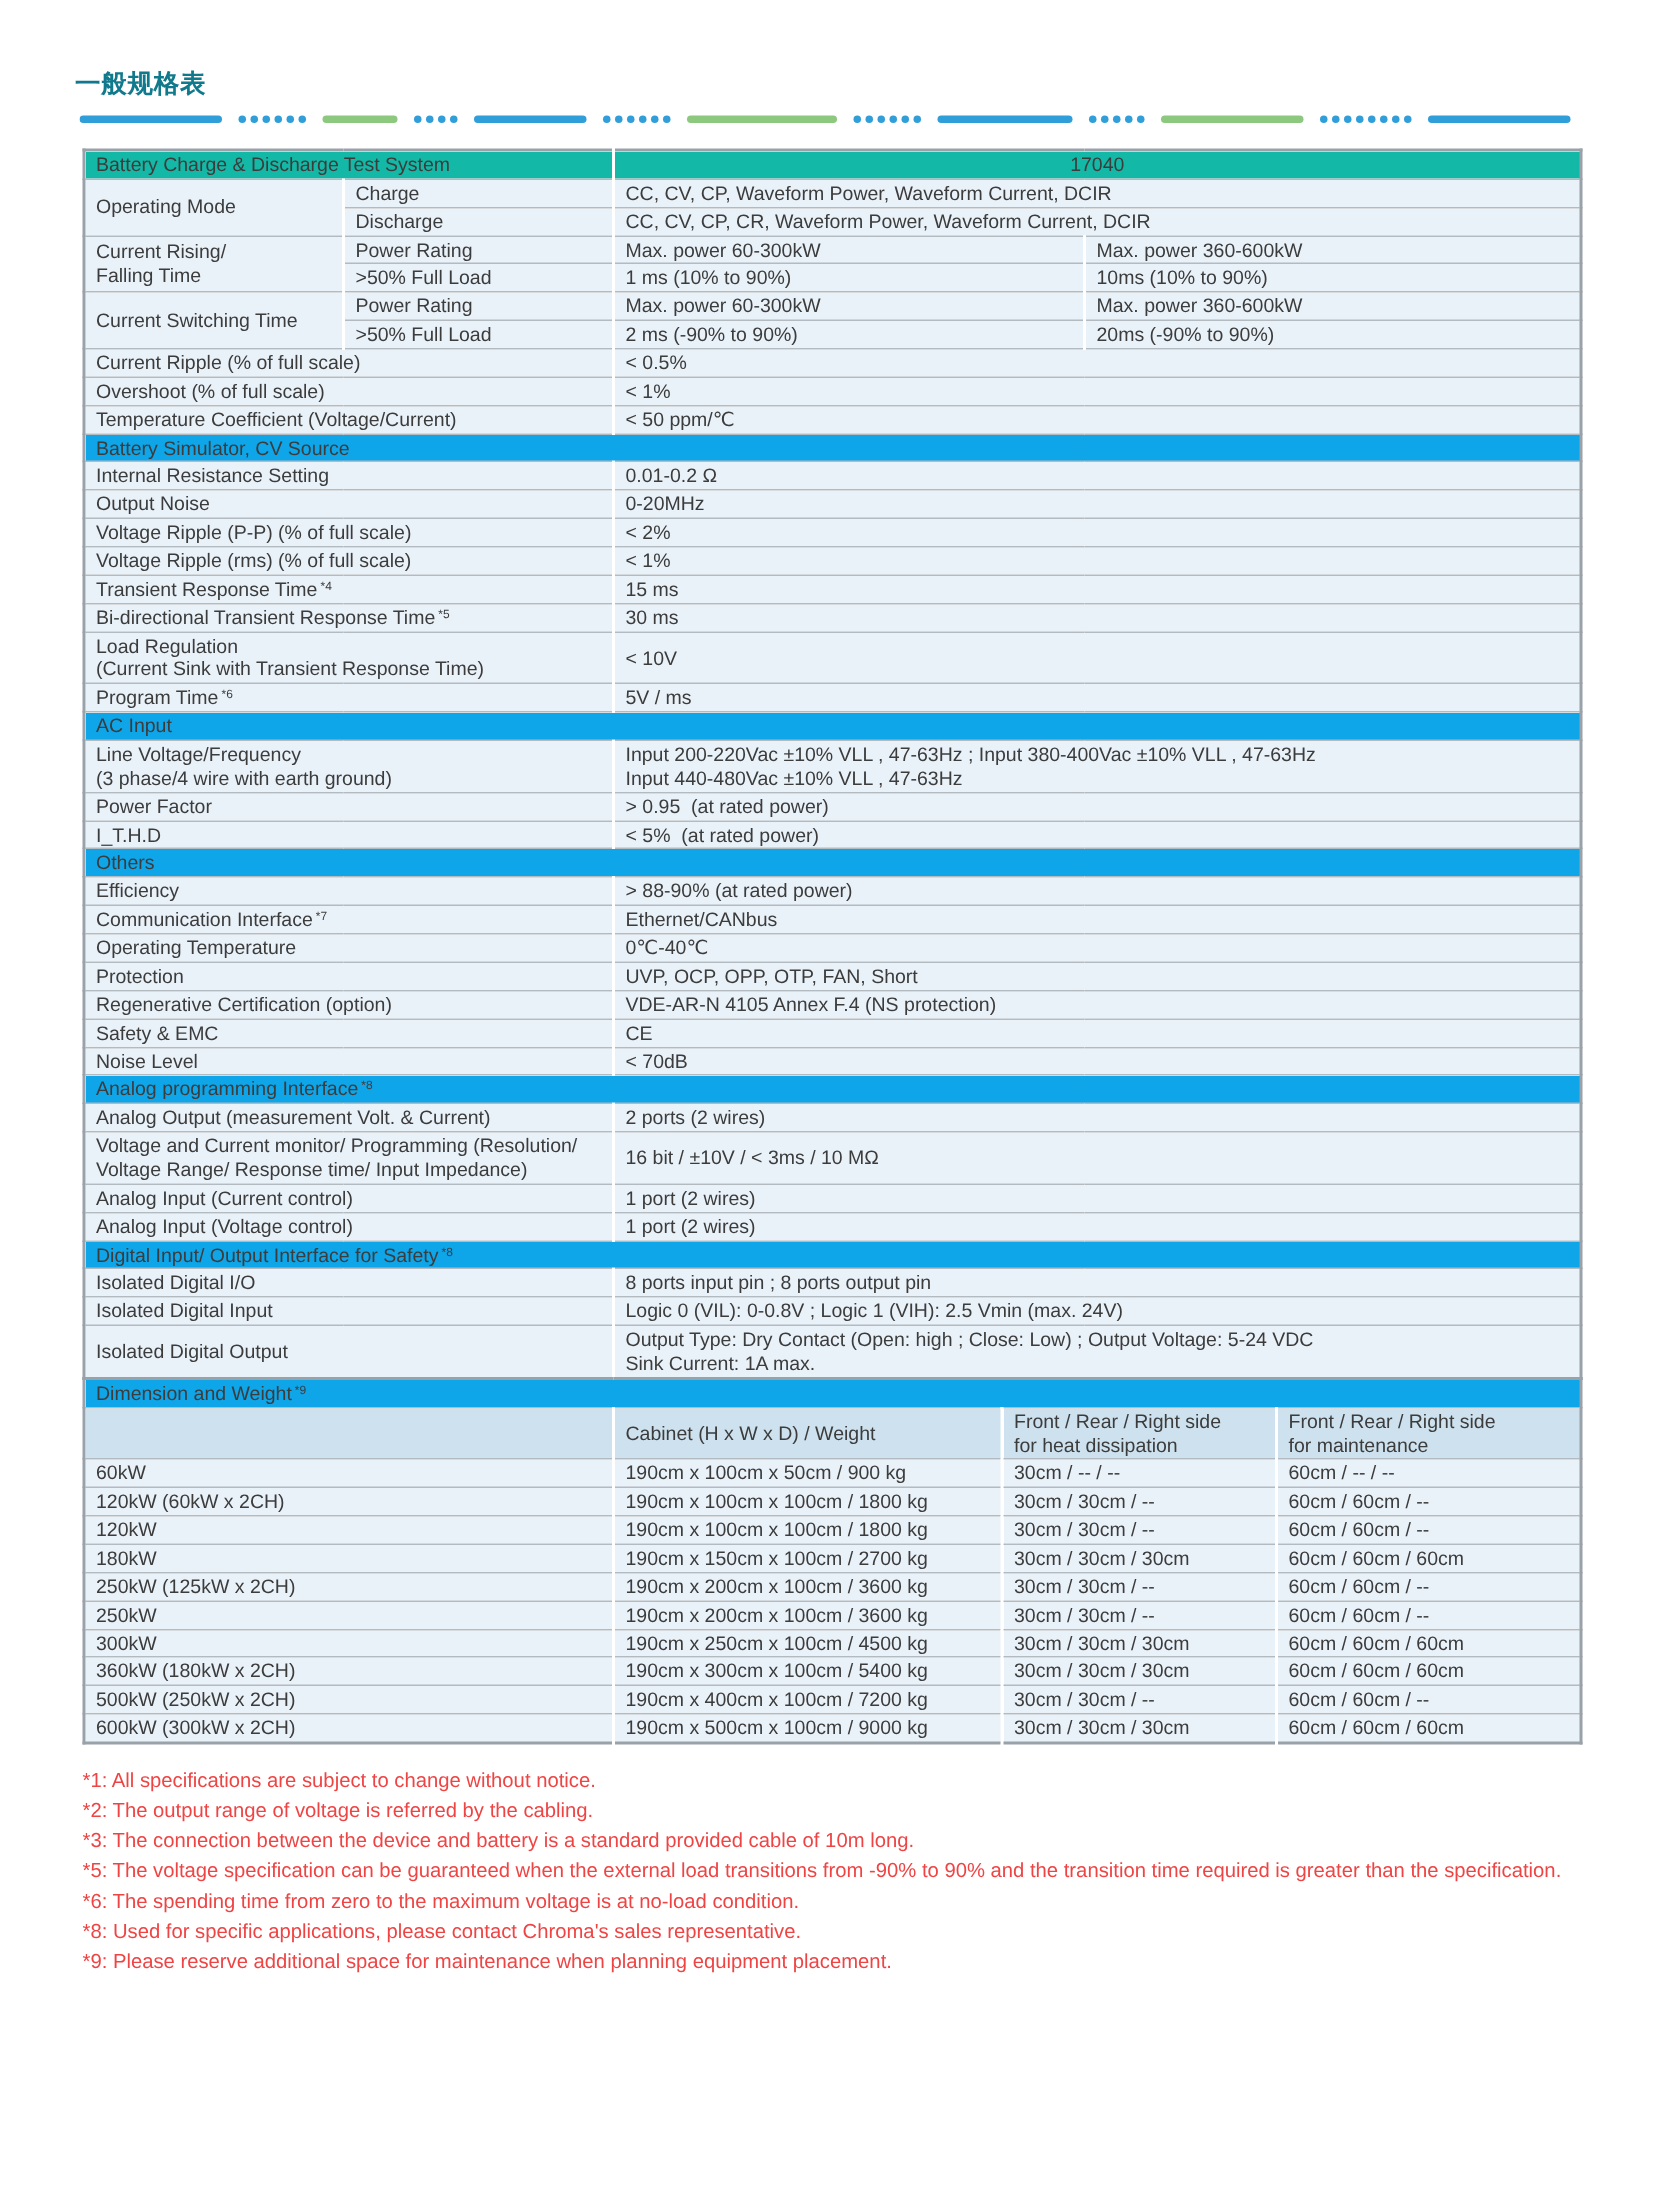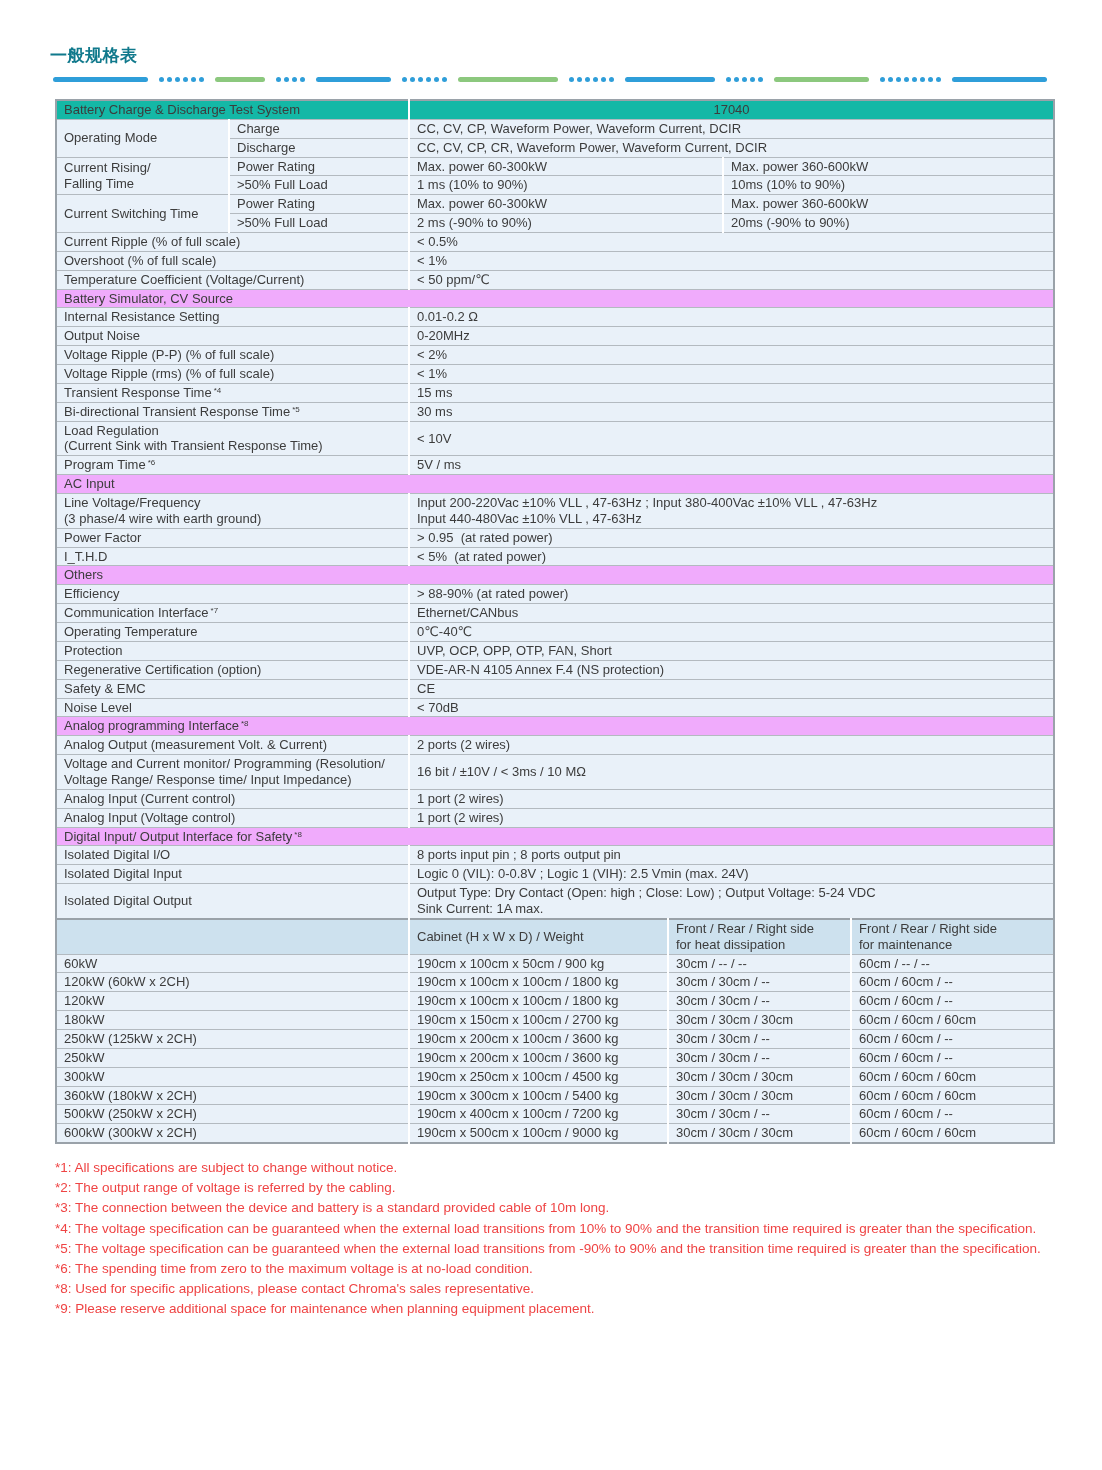--- a/index.html
+++ b/index.html
@@ -31,21 +31,21 @@
     background:#e9f1f9; border-right:2px solid #ffffff;
     border-top:1px solid #b3bac0; border-bottom:1px solid #b3bac0;
     padding:1px 7px; vertical-align:middle; line-height:1.22;
     white-space:pre-wrap; overflow:hidden;
   }
   table.spec td:last-child { border-right:none; }
   table.spec tr { height:18px; }
   tr.hdr td { background:#14b8a6; }
   tr.hdr { height:19px; }
   td.c { text-align:center; }
-  tr.sect td { background:#f0abfc;margin-top:35px; }
+  tr.sect td { background:#0ea5e9;margin-top:35px; }
   tr.h24 { height:24px; }
   tr.h36 { height:36px; }
   tr.h43 { height:43px; }
   tr.h60 { height:60px; }
   tr.dimhead { height:39px; }
   tr.dimhead td { background:#cde1ee; }
   tr.dimrow { height:19px; }
   td.diag {
     background-image:linear-gradient(to bottom right,
       transparent calc(50% - 1px), #a9b0b6 calc(50% - 1px),
@@ -306,20 +306,23 @@
     </table>
 
   <table class="spec dim">
     <colgroup>
         <col style="width:353px">
         <col style="width:259px">
         <col style="width:183px">
         <col style="width:203px">
       </colgroup>
     <tbody>
+        <tr class="sect">
+      <td colspan="4"><span>Dimension and Weight</span><span class="sup">*9</span></td>
+    </tr>
     <tr class="dimhead">
       <td class="diag"></td>
       <td>Cabinet (H x W x D) / Weight</td>
       <td>Front / Rear / Right side
 for heat dissipation</td>
       <td>Front / Rear / Right side
 for maintenance</td>
     </tr>
     <tr class="dimrow">
       <td>60kW</td>
@@ -381,20 +384,19 @@
       <td>30cm / 30cm / 30cm</td>
       <td>60cm / 60cm / 60cm</td>
     </tr>
   </tbody>
     </table>
 
   <div class="footnotes">
     <p class="fn">*1: All specifications are subject to change without notice.</p>
     <p class="fn">*2: The output range of voltage is referred by the cabling.</p>
     <p class="fn">*3: The connection between the device and battery is a standard provided cable of 10m long.</p>
-    <p class="fn">*4: The voltage specification can be guaranteed when the external load transitions from 10% to 90% and the transition time required is greater than the specification.</p>
     <p class="fn">*5: The voltage specification can be guaranteed when the external load transitions from -90% to 90% and the transition time required is greater than the specification.</p>
     <p class="fn">*6: The spending time from zero to the maximum voltage is at no-load condition.</p>
     <p class="fn">*8: Used for specific applications, please contact Chroma's sales representative.</p>
     <p class="fn">*9: Please reserve additional space for maintenance when planning equipment placement.</p>
   </div>
 
 </div>
 
 </body></html>

